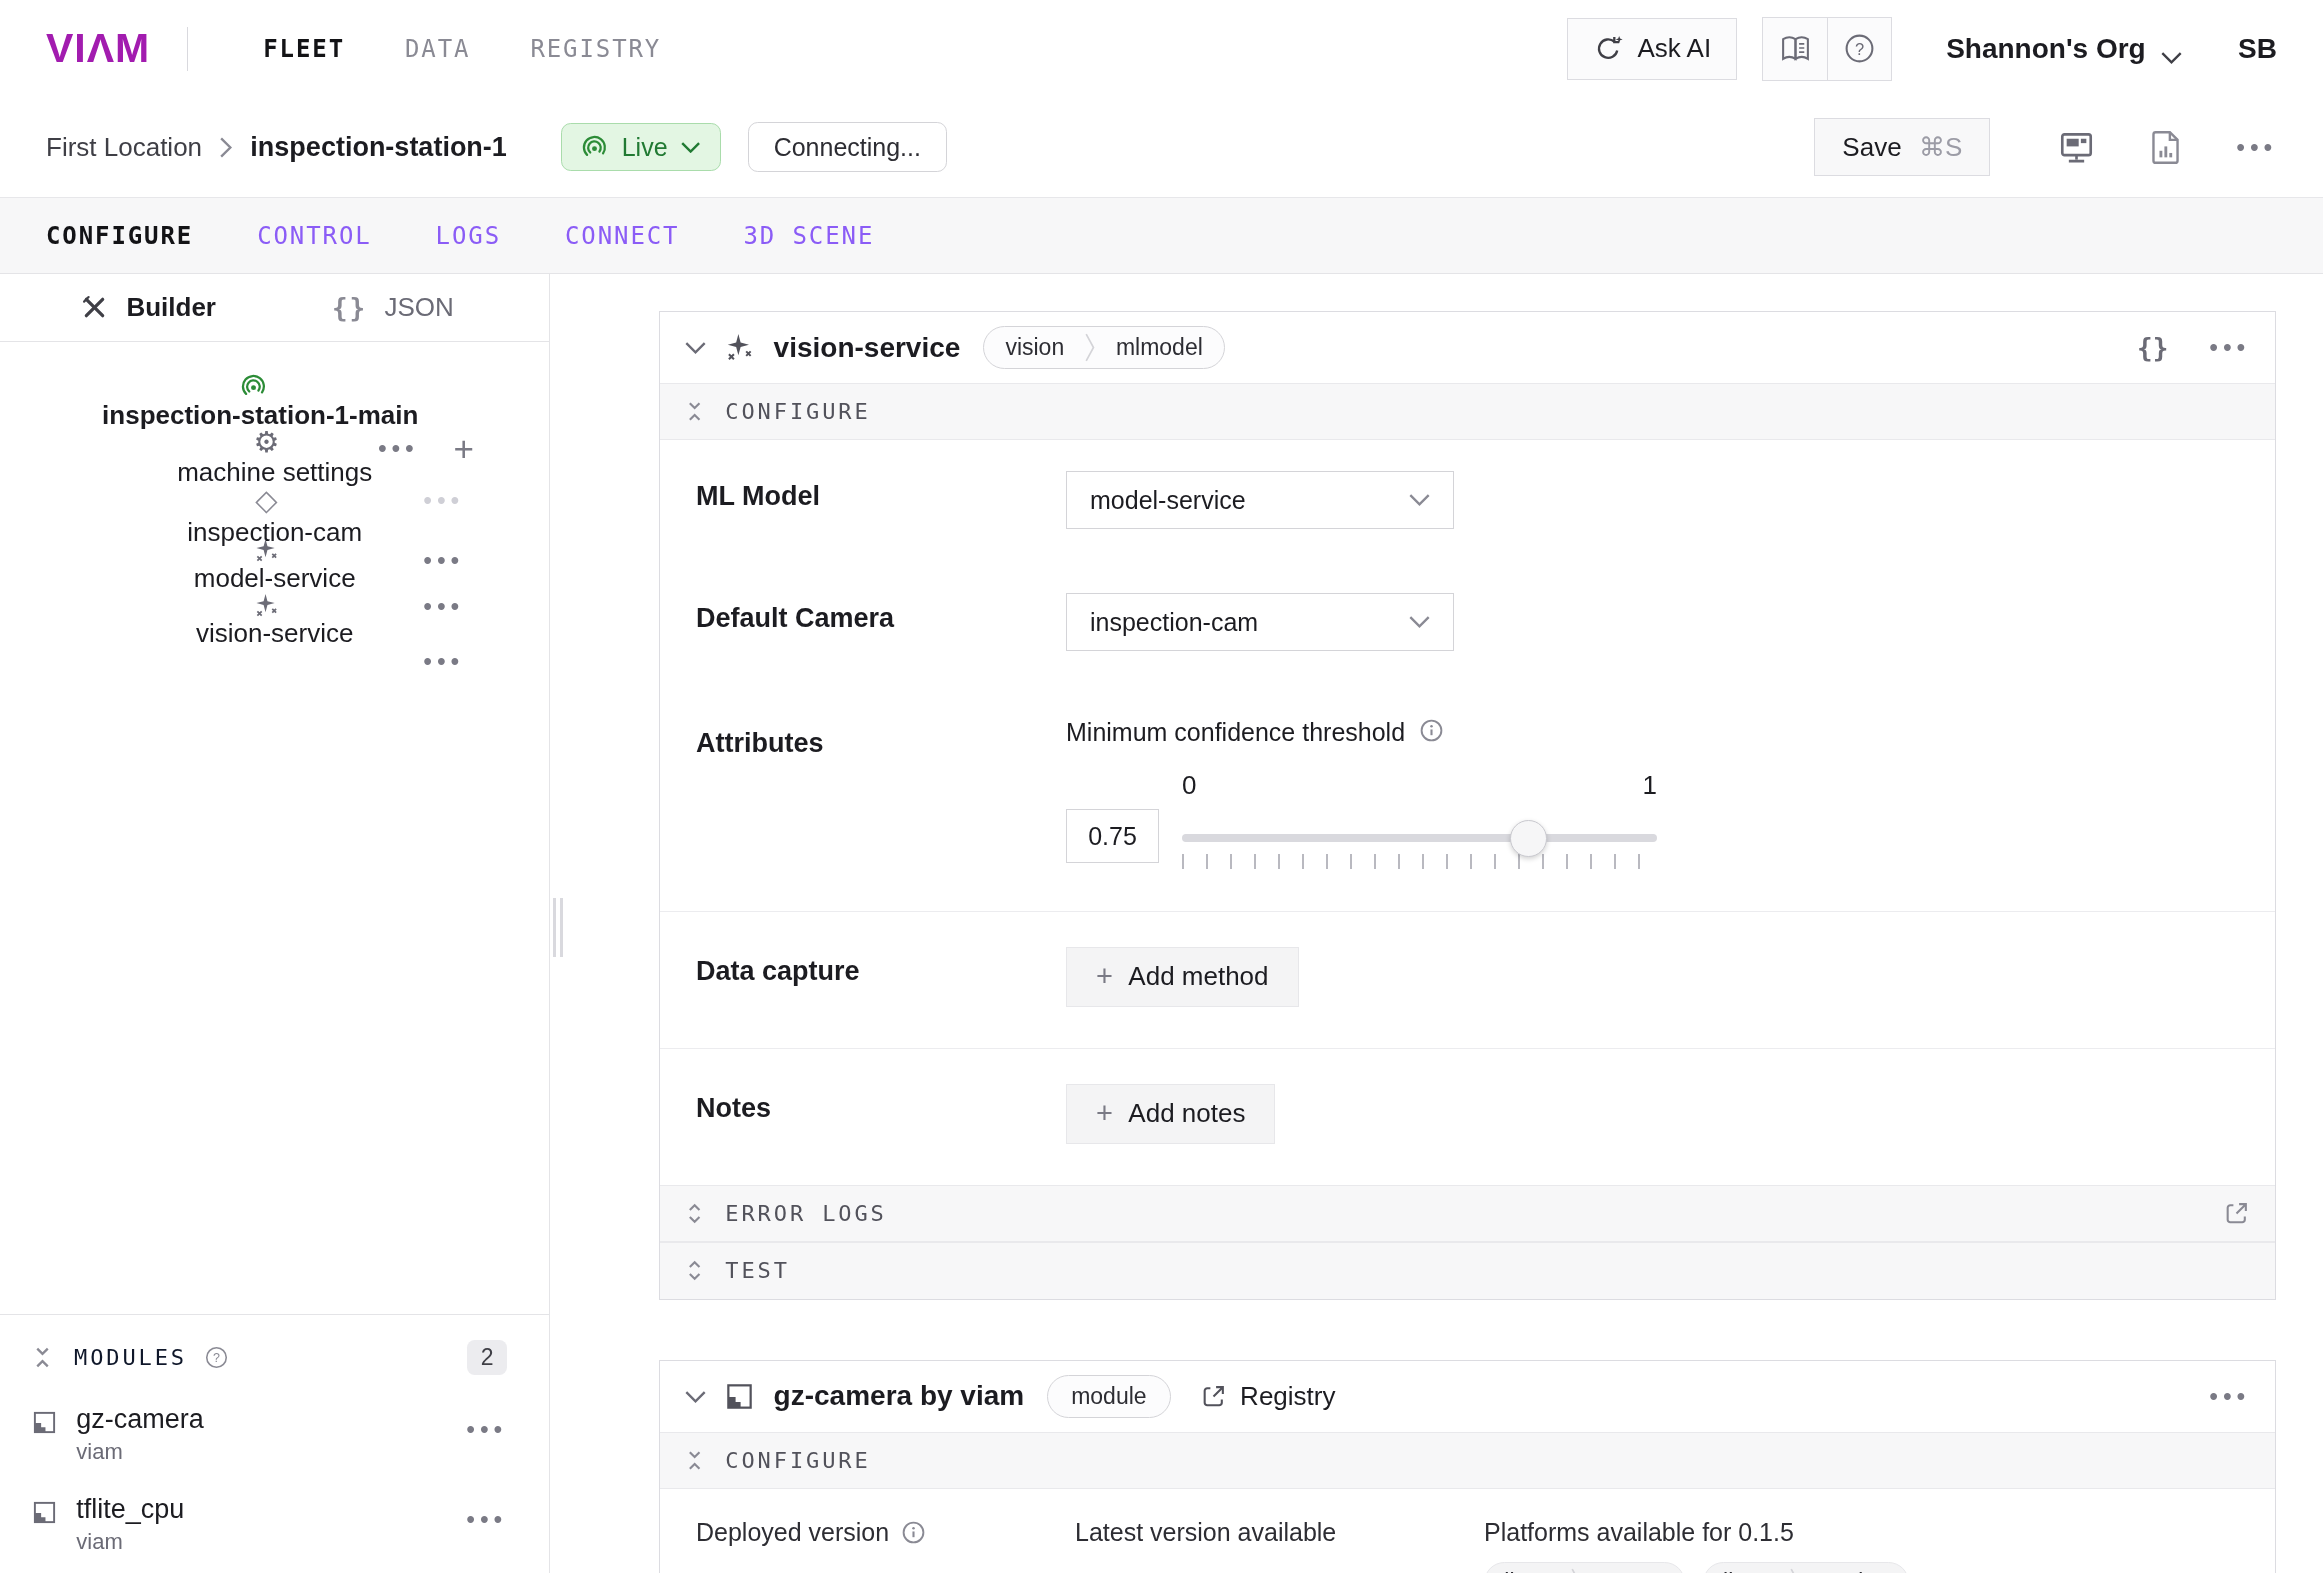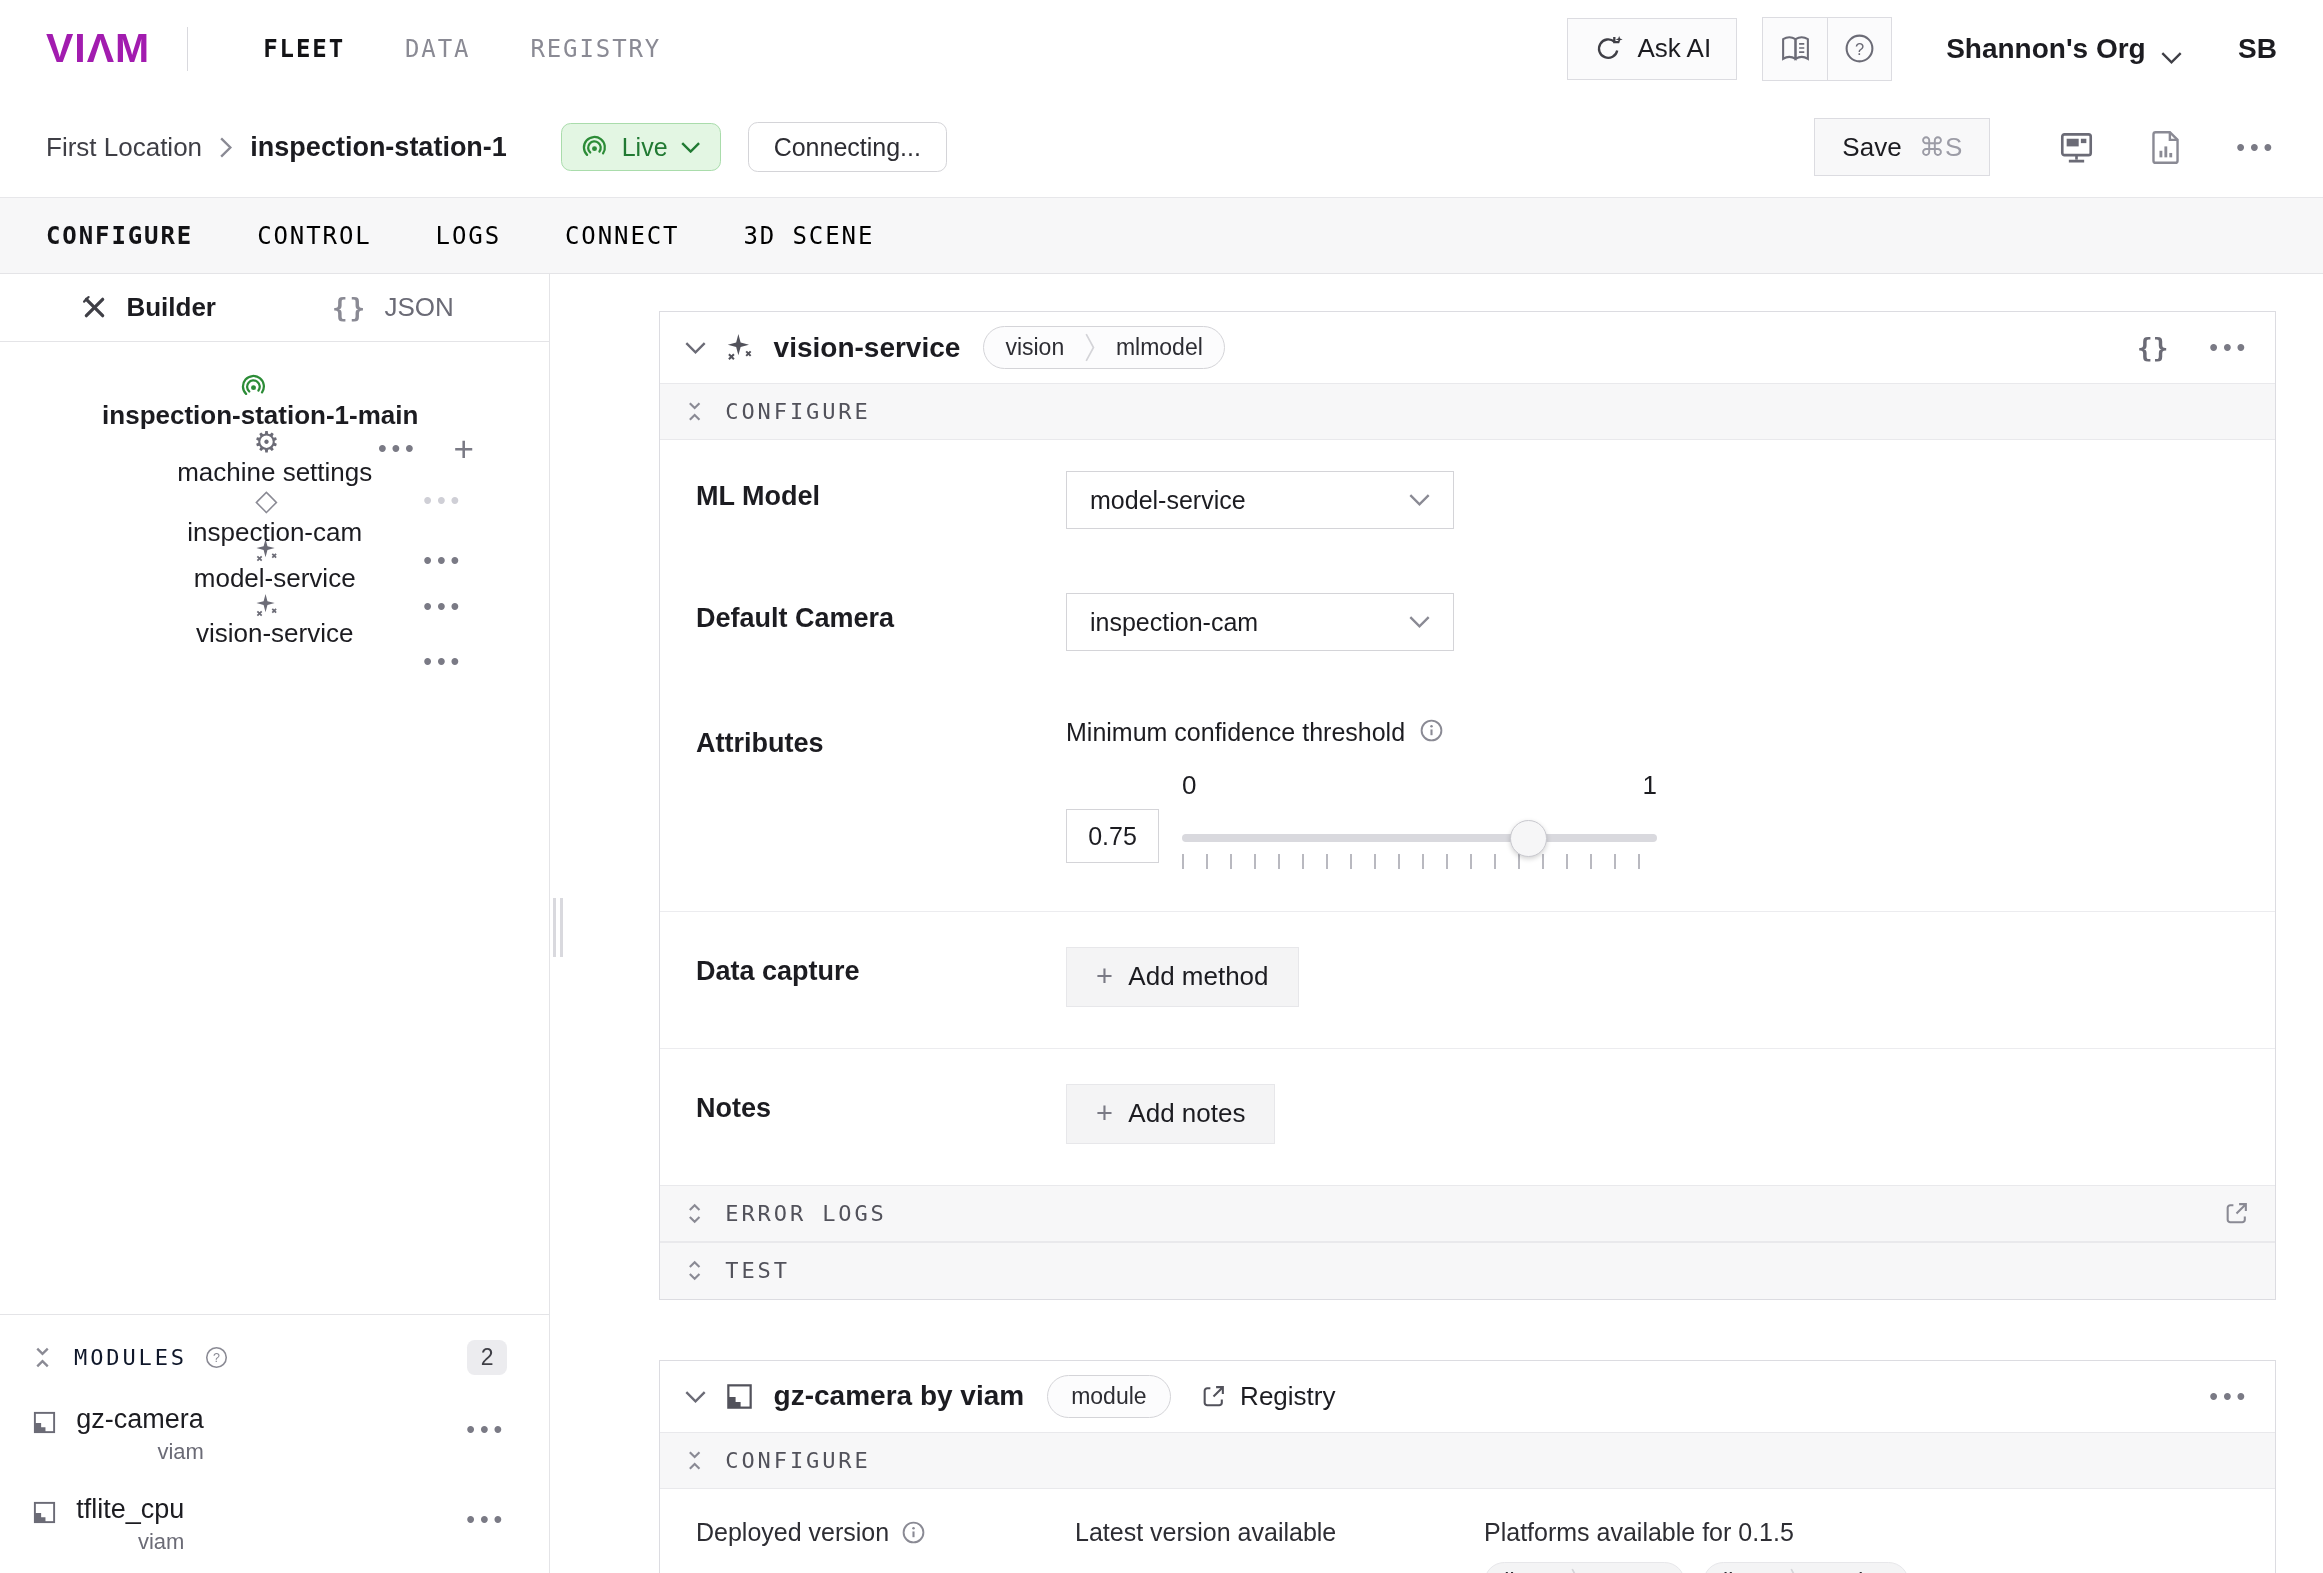--- a/index.html
+++ b/index.html
@@ -39,27 +39,27 @@
     padding:9.7px 25px; font-size:25px; color:#2d2d33; cursor:pointer; }
   .save-btn { display:flex; align-items:center; gap:17.4px; border:1px solid #dcdce1; background:#f8f8f9;
     padding:12.6px 27px; font-size:26px; cursor:pointer; }
   .save-kbd { color:#9c9ca6; }
   .mbar-icon { margin-left:54px; cursor:pointer; }
   .mbar-icon.first { margin-left:68px; }
 
   
   .tab-bar { height:77px; background:#f7f7f8; border-top:1px solid #e7e7ea; border-bottom:1px solid #e4e4e7;
     display:flex; align-items:center; padding:0 46px; gap:64px; }
-  .page-tab { font-size:24px; letter-spacing:1.9px; color:#000000; cursor:pointer; }
+  .page-tab { font-size:24px; letter-spacing:1.9px; color:#8b5cf6; cursor:pointer; }
   .page-tab.active { color:#131316; font-weight:700; }
 
   
   .content { display:flex; height:1300px; position:relative; }
 
-  .sidebar { width:550px; border-right:1px solid #e4e4e7; display:flex; flex-direction:column; background:#fff;text-align:right; }
+  .sidebar { width:550px; border-right:1px solid #e4e4e7; display:flex; flex-direction:column; background:#fff; }
   .panel-toggle { height:68px; border-bottom:1px solid #e4e4e7; display:flex; align-items:center; padding-left:80px; flex:none; }
   .toggle-item { display:flex; align-items:center; gap:17.4px; cursor:pointer; }
   .toggle-item .lbl { font-size:26px; font-weight:700; color:#1c1c21; }
   .toggle-item.json { margin-left:116px; }
   .toggle-item.json .glyph { font-size:26px; font-weight:700; color:#8a8a94; letter-spacing:1.9px; }
   .toggle-item.json .lbl { font-weight:400; color:#6b6b76; }
 
   .tree { padding-top:31px; }
   .tree-row { height:55px; display:flex; align-items:center; padding:0 85px 0 32px; cursor:pointer;flex-direction:column; }
   .tree-row.part { padding-right:75px; }

